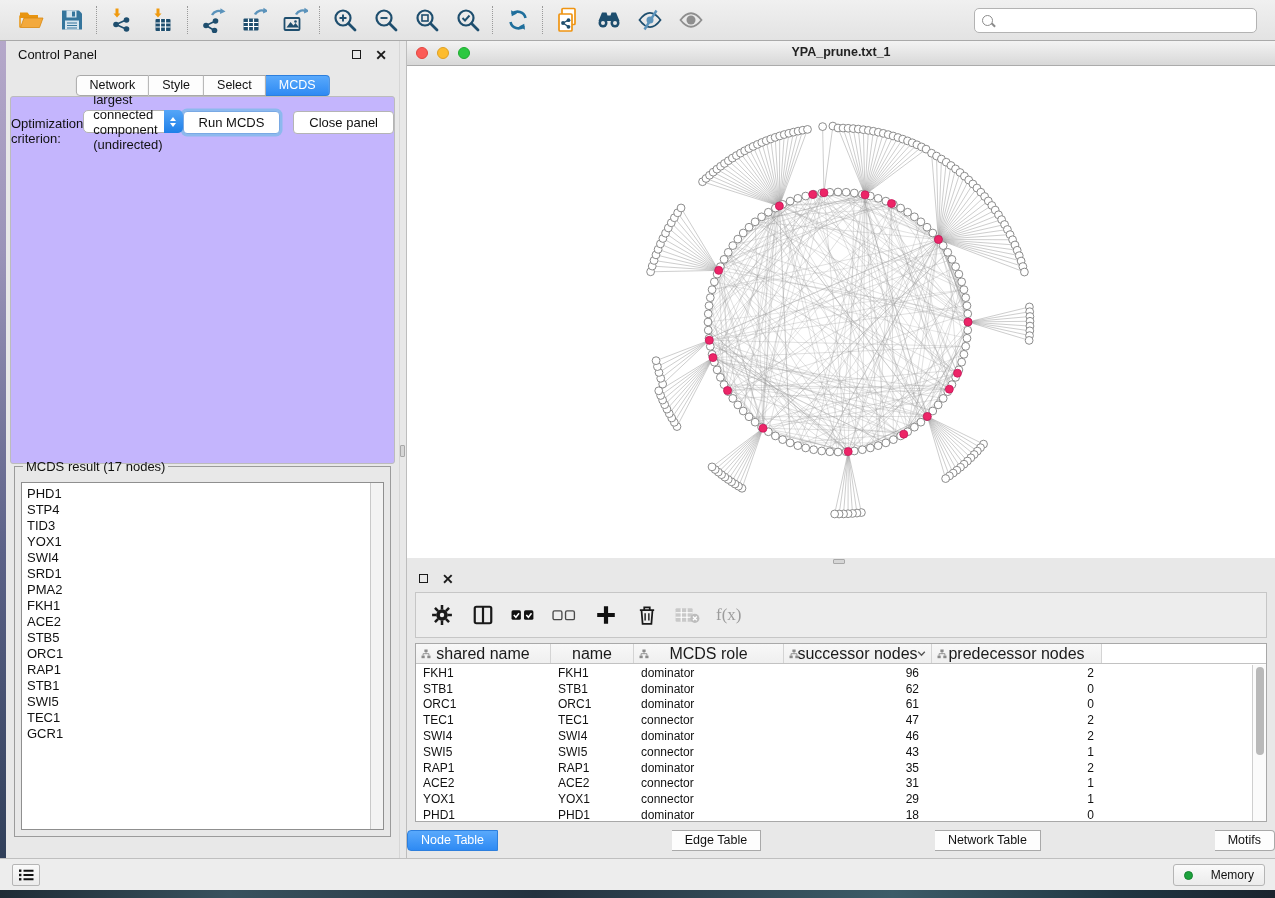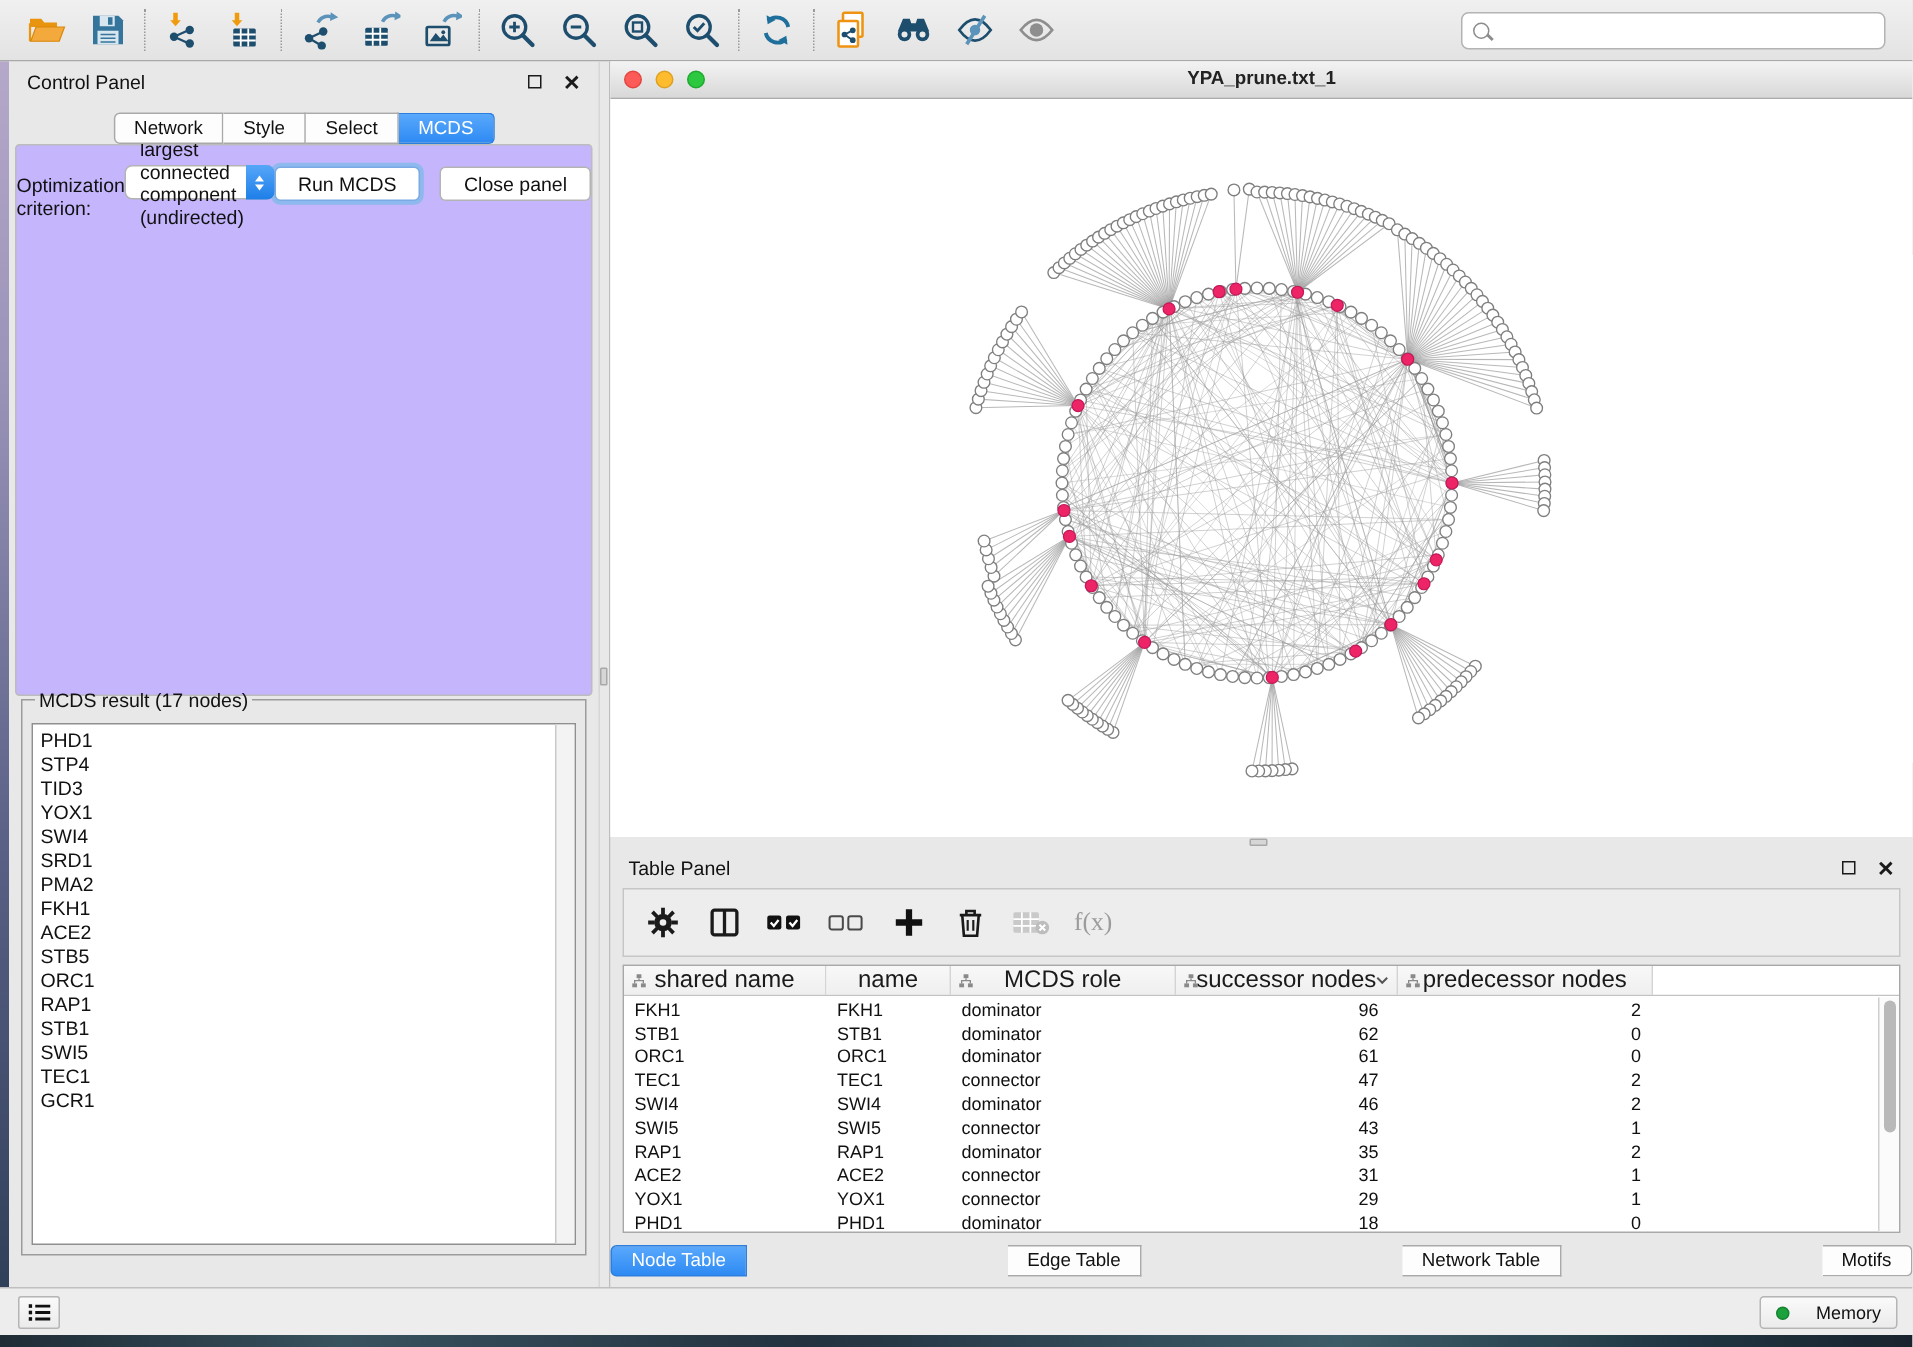--- a/index.html
+++ b/index.html
@@ -1016,21 +1016,20 @@
       </svg>
   </div>
 </div>
 
 <div id="h-split">
     <div id="h-split-handle"></div>
   </div>
 
 <div id="table-panel">
   <div class="panel-head">
-    <span class="ph-title">Table Panel</span>
     <span class="float-btn"></span>
     <span class="close-btn">✕</span>
   </div>
   <div id="tp-toolbar">
     <span class="tpi">
       <svg viewBox="0 0 20 20">
           <path d="M10 1v4M10 15v4M1 10h4M15 10h4M3.6 3.6l2.9 2.9M13.5 13.5l2.9 2.9M16.4 3.6l-2.9 2.9M6.5 13.5l-2.9 2.9" stroke="#1a1a1a" stroke-width="2.3"></path>
           <circle cx="10" cy="10" r="5.3" fill="#1a1a1a"></circle>
           <circle cx="10" cy="10" r="2" fill="#ededed"></circle>
         </svg>

